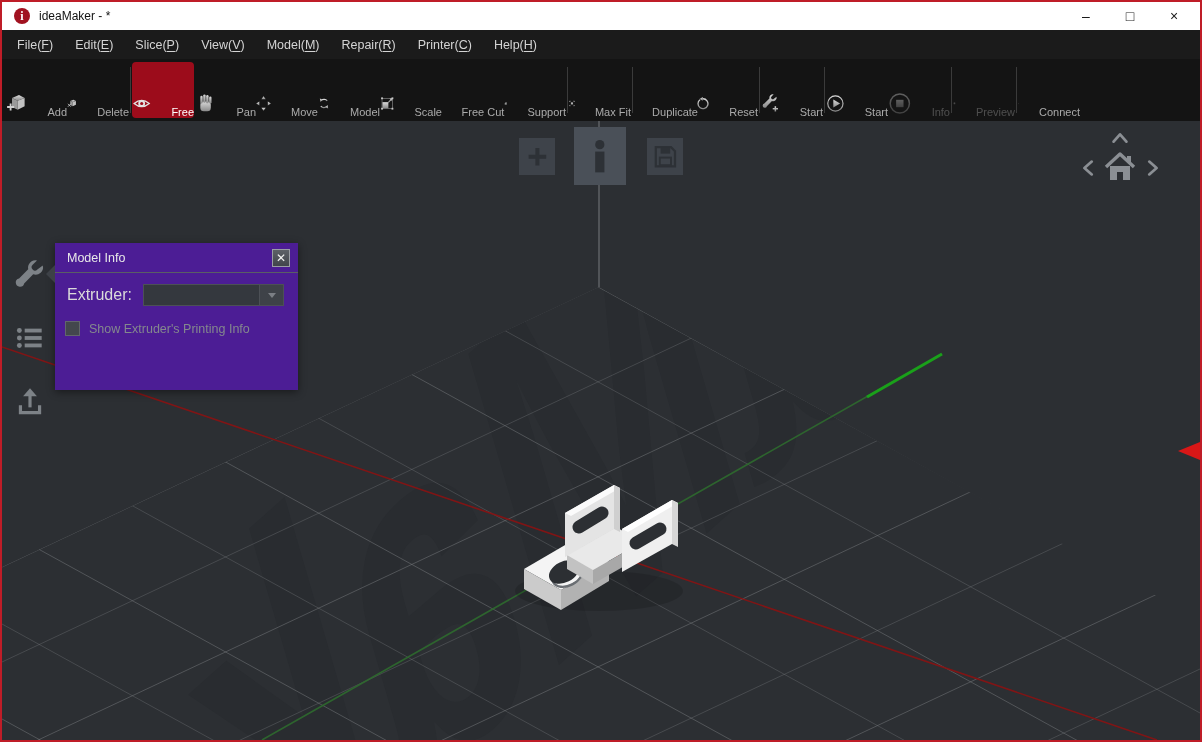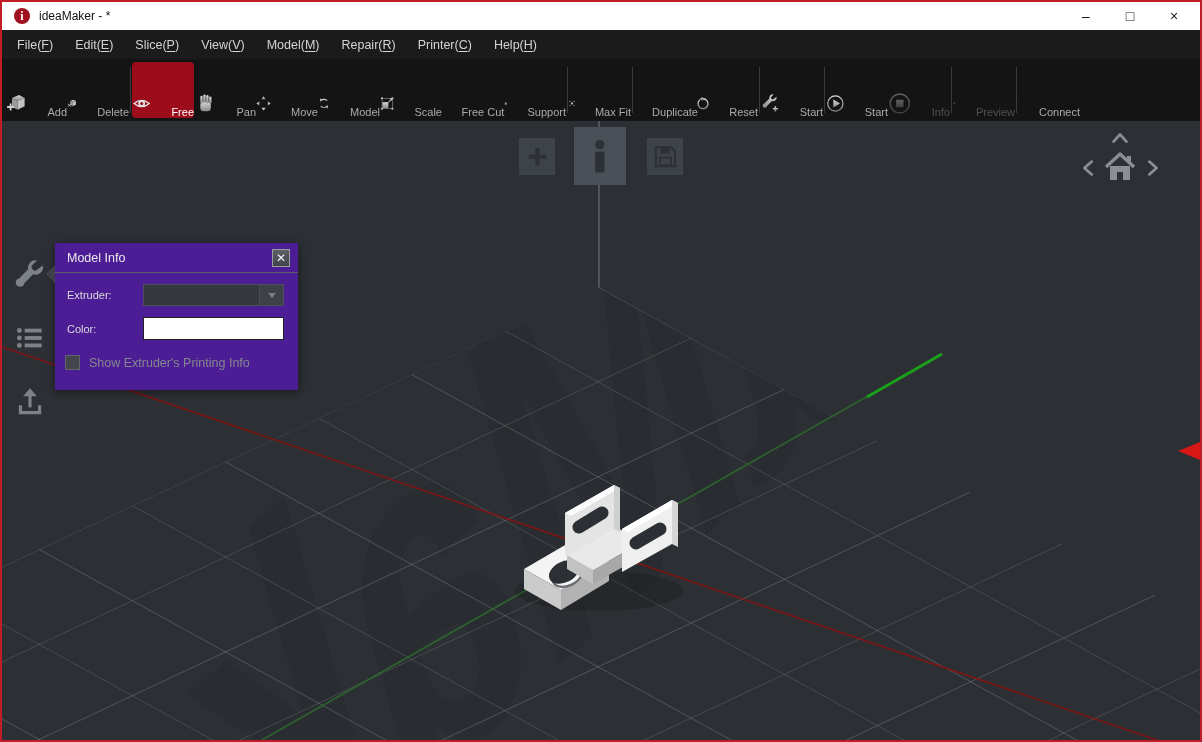--- a/index.html
+++ b/index.html
@@ -35,21 +35,21 @@
   .side-tools{position:absolute;left:11px;top:137px;display:flex;flex-direction:column;gap:29px;}
   .side-btn{width:34px;height:34px;}
   .side-btn svg{width:100%;height:100%;}
   
   .dialog{position:absolute;left:53px;top:122px;width:243px;height:147px;background:#4c1d95;box-shadow:0 2px 8px rgba(0,0,0,.45);}
   .dialog-notch{position:absolute;left:-9px;top:22px;width:0;height:0;border-top:9px solid transparent;border-bottom:9px solid transparent;border-right:9px solid #3d4147;}
   .dialog-header{display:flex;align-items:center;justify-content:space-between;padding:6px 8px 5px 12px;border-bottom:1px solid #5a5e64;margin:0 0 2px 0;}
   .dialog-title{color:#e8e8e8;font-size:12.5px;}
   .dialog-close{width:18px;height:18px;background:linear-gradient(#5d6167,#41454b);border:1px solid #9a9ea4;color:#f2f2f2;font-size:12px;line-height:15px;text-align:center;padding:0;box-sizing:border-box;}
   .dlg-row{display:flex;align-items:center;margin:11px 14px 0 12px;}
-  .dlg-label{width:76px;color:#dadada;font-size:11px;flex:0 0 auto;}
+  .dlg-label{width:76px;color:#dadada;font-size:16px;flex:0 0 auto;}
   .dropdown{flex:1;height:22px;background:#34383e;border:1px solid #4c5056;display:flex;box-sizing:border-box;}
   .dd-value{flex:1;color:#9a9a9a;font-size:12px;}
   .dd-arrow-seg{width:23px;border-left:1px solid #4c5056;background:#3e4248;display:flex;align-items:center;justify-content:center;}
   .dd-caret{width:0;height:0;border-left:4px solid transparent;border-right:4px solid transparent;border-top:5px solid #7b7f85;}
   .color-swatch{flex:1;height:21px;background:#fff;border:1px solid #1d2024;}
   .checkbox-row{display:flex;align-items:center;margin:15px 12px 0 10px;gap:9px;}
   .checkbox{width:13px;height:13px;border:1px solid #62666c;background:#43474d;flex:0 0 auto;}
   .checkbox-label{color:#84888e;font-size:12.5px;}
 </style>
 </head>
@@ -447,24 +447,20 @@
       </div>
       <div class="dlg-row">
         <span class="dlg-label">Extruder:</span>
         <div class="dropdown">
           <span class="dd-value"></span>
           <span class="dd-arrow-seg">
               <span class="dd-caret"></span>
             </span>
         </div>
       </div>
-      <div class="dlg-row">
-        <span class="dlg-label">Color:</span>
-        <div class="color-swatch" id="color-swatch" style="background: rgb(255, 255, 255);"></div>
-      </div>
       <div class="checkbox-row">
         <span class="checkbox"></span>
         <span class="checkbox-label">Show Extruder's Printing Info</span>
       </div>
     </div>
   </div>
 
 </div>
 
 </body></html>

